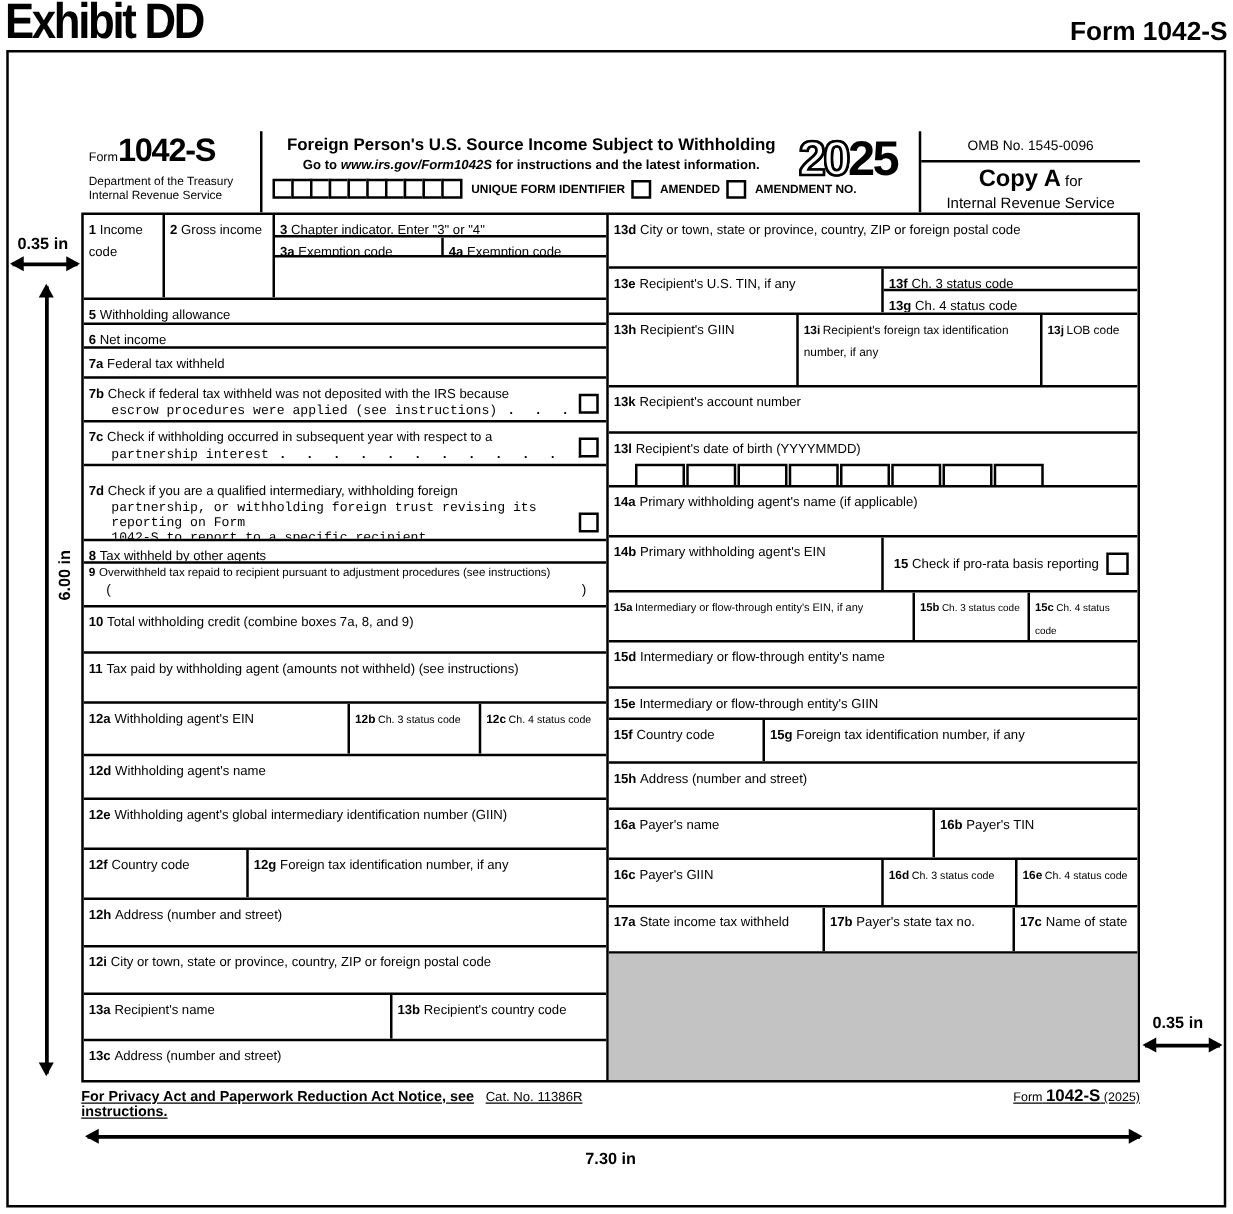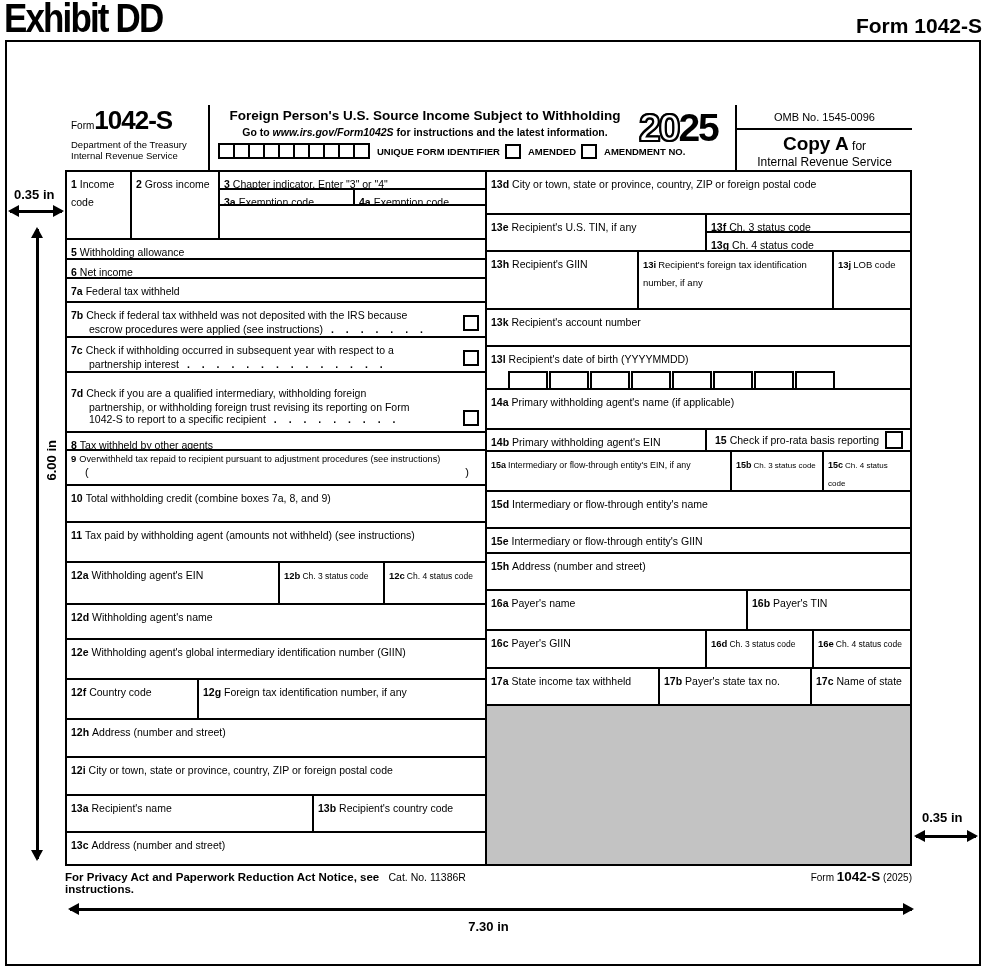--- a/index.html
+++ b/index.html
@@ -64,33 +64,33 @@
   .n { font-weight:bold; font-size:10.5px; margin-right:3px; }
   .l { font-size:10.5px; }
   .sm .n { font-size:9.5px; margin-right:2px; }
   .sm .l { font-size:8.5px; }
   .xs .n { font-size:9px; margin-right:2px; }
   .xs .l { font-size:8px; }
   .stack { display:flex; flex-direction:column; }
   .sub { border-bottom:2px solid #000; padding:2px 4px; overflow:hidden; }
   .sub.last { border-bottom:none; }
   .chkbox { position:absolute; right:6px; bottom:5px; width:16px; height:16px; border:2px solid #000; background:#fff; }
-  .indent { padding-left:18px; font-size:10.5px; display:flex; }
+  .indent { padding-left:18px; font-size:10.5px; display:flex;font-family:Liberation Mono, monospace; }
   .dots { font-weight:bold; word-spacing:9px; margin-left:8px; white-space:nowrap; overflow:hidden; flex:1; padding-right:30px; }
   .smalltext { font-size:9.2px; }
   .parens { display:flex; justify-content:space-between; padding:2px 12px 0 14px; font-size:11px; }
   .dotmid { margin-left:auto; margin-right:34px; font-weight:bold; }
   .dob-row { display:flex; margin:4px 0 0 16px; }
   .dob-box { width:40px; height:32px; border:2px solid #000; margin-left:1px; background:#fff; }
   .gray { background:#c3c3c3; }
   .ctr { display:flex; align-items:center; }
   .chk-inline { width:18px; height:18px; border:2px solid #000; display:inline-block; margin-left:6px; flex:none; }
 
   
-  .ffoot { position:absolute; left:65px; top:869px; width:847px; display:flex; align-items:baseline; }
+  .ffoot { position:absolute; left:65px; top:869px; width:847px; display:flex; align-items:baseline;text-decoration:underline; }
   .ffoot .priv { font-weight:bold; font-size:11.5px; flex:1; }
   .ffoot .cat { font-size:10.5px; width:200px; }
   .ffoot .fright { font-size:10px; text-align:right; flex:1; }
   .ffoot .fright b { font-size:13.5px; }
 </style>
 </head>
 <body>
 <div id="page">
 
   <div class="exhibit-title">Exhibit DD</div>
@@ -311,21 +311,21 @@
               <span class="dob-box"></span>
               <span class="dob-box"></span>
           </div>
         </div>
       </div>
 
       <div class="row" style="height:40px">
           <div class="cell fill"><span class="n">14a</span><span class="l">Primary withholding agent's name (if applicable)</span></div>
         </div>
 
-      <div class="row" style="height:22px">
+      <div class="row" style="height:44px">
         <div class="cell bdr" style="width:220px"><span class="n">14b</span><span class="l">Primary withholding agent's EIN</span></div>
         <div class="cell fill ctr" style="padding-left:8px">
             <span class="n">15</span>
             <span class="l">Check if pro-rata basis reporting</span>
             <span class="chk-inline"></span>
           </div>
       </div>
 
       <div class="row" style="height:40px">
         <div class="cell bdr xs" style="width:245px"><span class="n">15a</span><span class="l" style="font-size:8.8px">Intermediary or flow-through entity's EIN, if any</span></div>
@@ -333,20 +333,24 @@
         <div class="cell fill xs"><span class="n">15c</span><span class="l">Ch. 4 status code</span></div>
       </div>
 
       <div class="row" style="height:37px">
           <div class="cell fill"><span class="n">15d</span><span class="l">Intermediary or flow-through entity's name</span></div>
         </div>
       <div class="row" style="height:25px">
           <div class="cell fill"><span class="n">15e</span><span class="l">Intermediary or flow-through entity's GIIN</span></div>
         </div>
 
+      <div class="row" style="height:35px">
+        <div class="cell bdr" style="width:125px"><span class="n">15f</span><span class="l">Country code</span></div>
+        <div class="cell fill"><span class="n">15g</span><span class="l">Foreign tax identification number, if any</span></div>
+      </div>
 
       <div class="row" style="height:37px">
           <div class="cell fill"><span class="n">15h</span><span class="l">Address (number and street)</span></div>
         </div>
 
       <div class="row" style="height:40px">
         <div class="cell bdr" style="width:261px"><span class="n">16a</span><span class="l">Payer's name</span></div>
         <div class="cell fill"><span class="n">16b</span><span class="l">Payer's TIN</span></div>
       </div>
 

